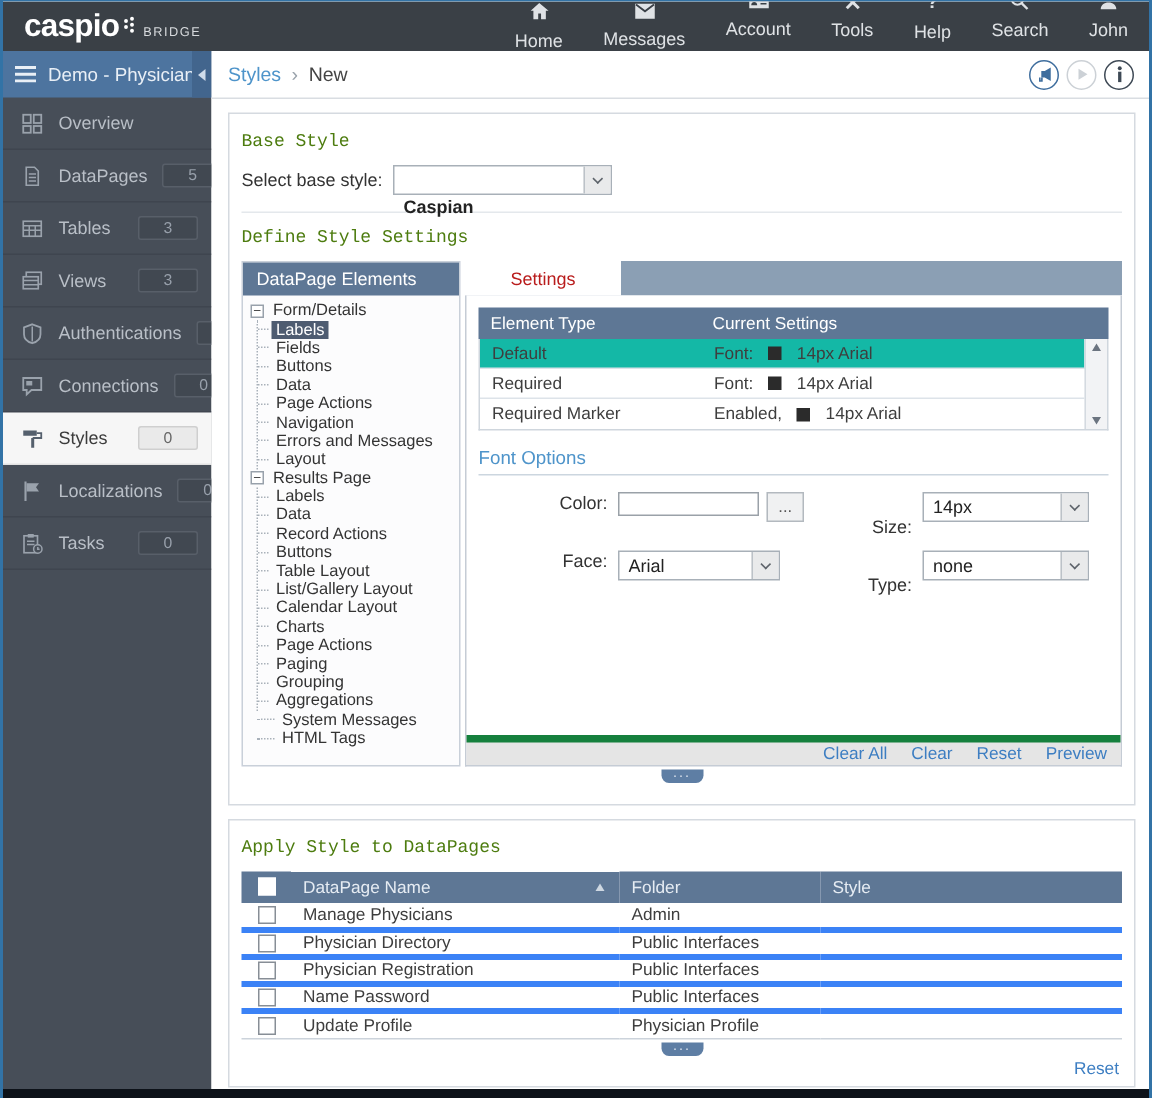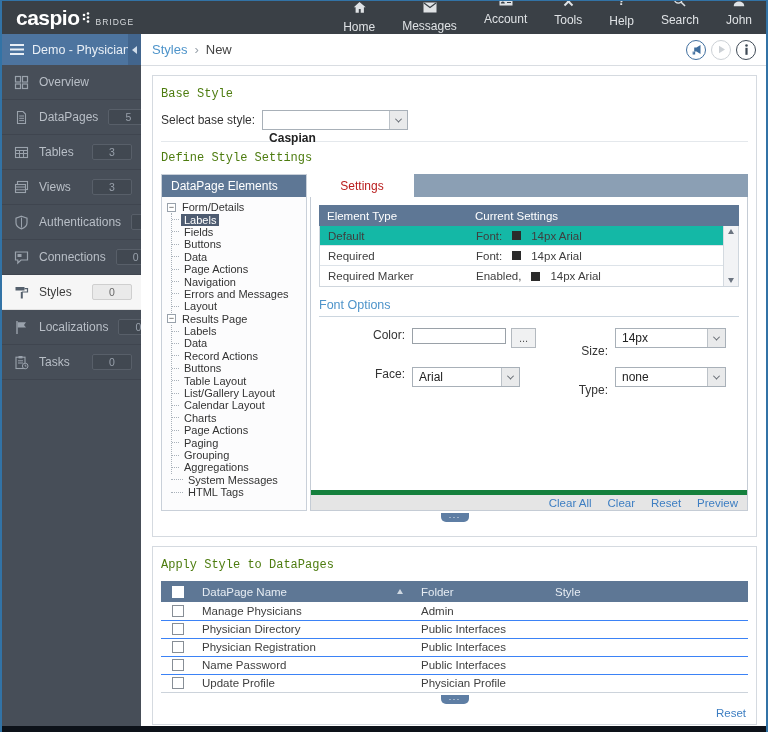--- a/index.html
+++ b/index.html
@@ -101,21 +101,21 @@
   .handle { width:28px; height:9px; background:#5e7ea4; border-radius:0 0 5px 5px; display:flex; align-items:center; justify-content:center; cursor:pointer; }
   .handle::before { content:"···"; color:#e3eaf2; font-size:9px; line-height:5px; letter-spacing:1px; }
   .card1-pad { height:14px; }
   
   .card2 { margin-top:9px; padding:8px 8px 0 8px; }
   .dp-table { width:100%; border-collapse:collapse; table-layout:fixed; font-size:11.5px; }
   .dp-table th { background:#5e7795; color:#e6ecf3; font-weight:normal; text-align:left; height:21px; padding:0 0 0 8px; }
   .dp-table th.cbcol, .dp-table td.cbcol { width:33px; text-align:center; padding:0; }
   .dp-table th.namecol { width:219px; position:relative; }
   .dp-table th.foldcol { width:134px; }
-  .dp-table td { height:18px; border-bottom:1px solid #3b82f6; color:#3e3e3e; padding:0 0 0 8px; }
+  .dp-table td { height:18px; border-bottom:4px solid #3b82f6; color:#3e3e3e; padding:0 0 0 8px; }
   .dp-table tr:last-child td { border-bottom:1px solid #ccd3db; }
   .sort-asc { position:absolute; right:10px; top:8px; width:0; height:0; border-left:3.5px solid transparent; border-right:3.5px solid transparent; border-bottom:5px solid #cfd8e2; }
   .cb { width:12px; height:12px; border:1px solid #878e96; background:#fff; display:inline-block; vertical-align:middle; cursor:pointer; }
   .cb.head { border-color:#fff; background:#fff; }
   .reset-row { display:flex; justify-content:flex-end; padding:3px 2px 5px 0; font-size:11.5px; }
   .bottom-bar { height:6px; background:#0d1219; flex:0 0 auto; }
 </style>
 </head>
 <body>
 

